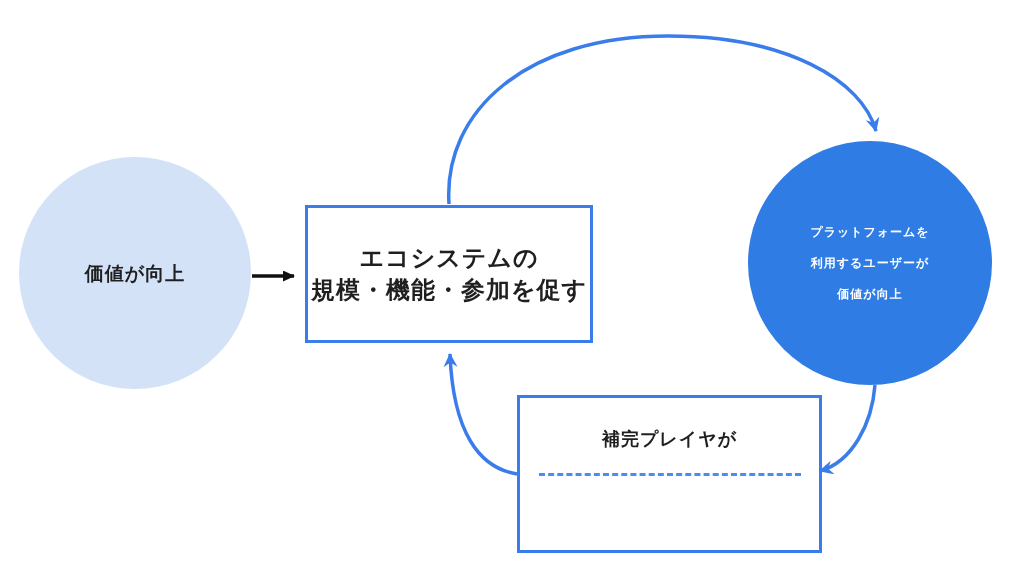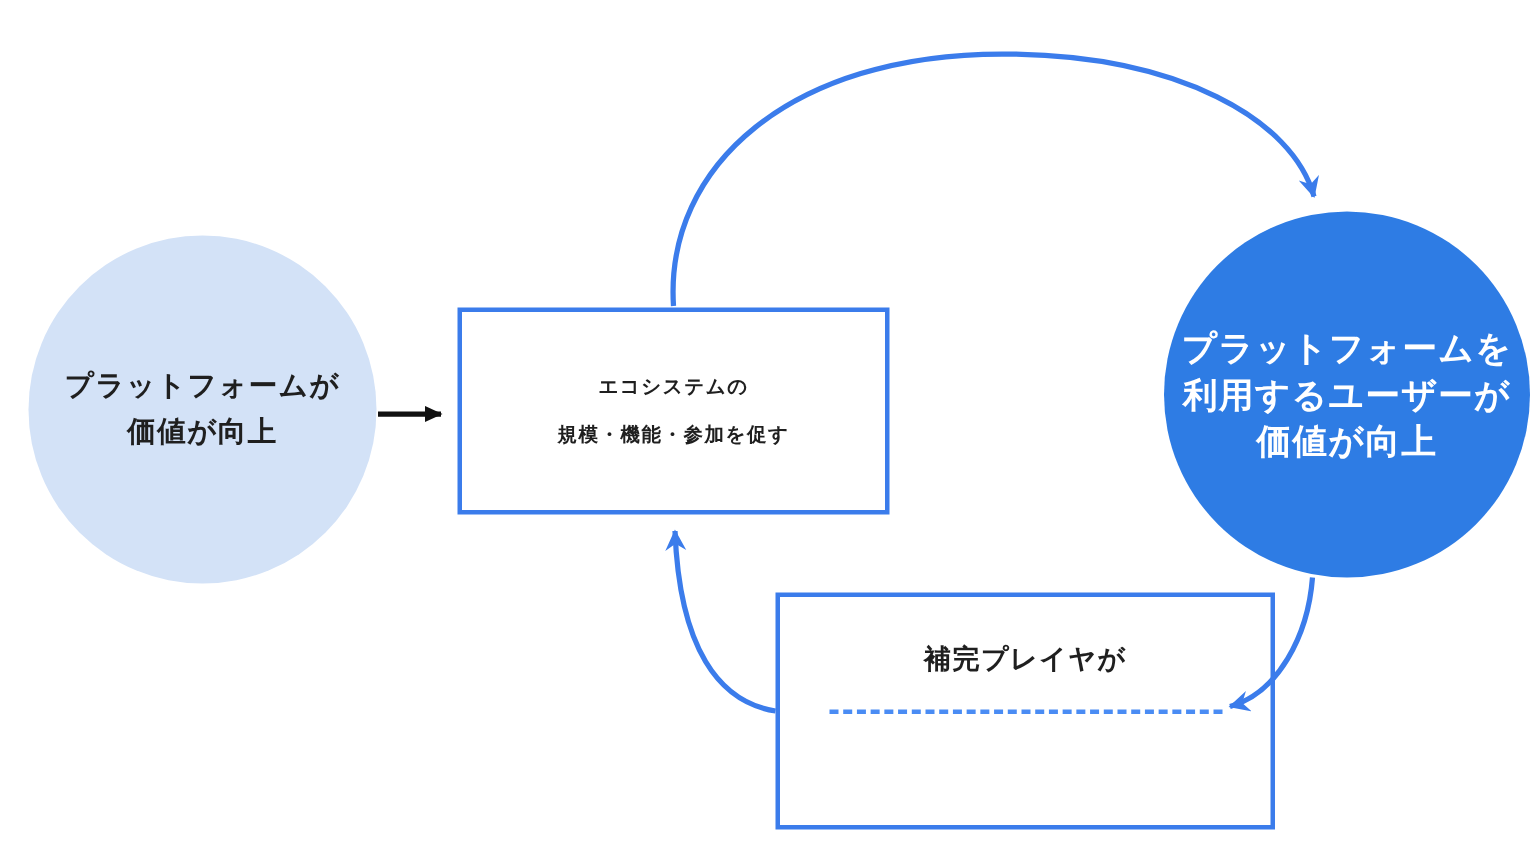--- a/index.html
+++ b/index.html
@@ -30,35 +30,35 @@
     letter-spacing:1px;
     z-index:2;
   }
   .circle{border-radius:50%;}
   .circle-left{
     left:19px;top:157px;width:232px;height:232px;
     background:var(--light-fill);
     font-size:19px;line-height:31px;
   }
   .circle-right{
-    left:776px;top:141px;width:244px;height:244px;
+    left:748px;top:141px;width:244px;height:244px;
     background:var(--dark-fill);
     color:var(--text-light);
-    font-size:23px;line-height:31px;
+    font-size:12px;line-height:31px;
   }
   .box{
     background:#ffffff;
     border:3px solid var(--accent);
   }
   .box-center{
     left:305px;top:205px;width:288px;height:138px;
-    font-size:13px;line-height:32px;
+    font-size:24px;line-height:32px;
   }
   .box-bottom{
-    left:517px;top:395px;width:333px;height:158px;
+    left:517px;top:395px;width:305px;height:158px;
     font-size:18px;line-height:28px;
     justify-content:space-between;
     padding:10px 6px;
   }
   .box-bottom .half{
     display:flex;flex-direction:column;align-items:center;justify-content:center;
     flex:1;width:100%;
   }
   .divider{
     width:262px;height:0;
@@ -78,21 +78,20 @@
   svg.edges .head-blue{fill:var(--accent);}
   svg.edges .head-black{fill:var(--black);}
   .line{display:block;}
 </style>
 </head>
 <body>
 
 <div class="canvas">
 
   <div class="node circle circle-left">
-    <span class="line">プラットフォームが</span>
     <span class="line">価値が向上</span>
   </div>
 
   <div class="node box box-center">
     <span class="line">エコシステムの</span>
     <span class="line">規模・機能・参加を促す</span>
   </div>
 
   <div class="node circle circle-right">
     <span class="line">プラットフォームを</span>

